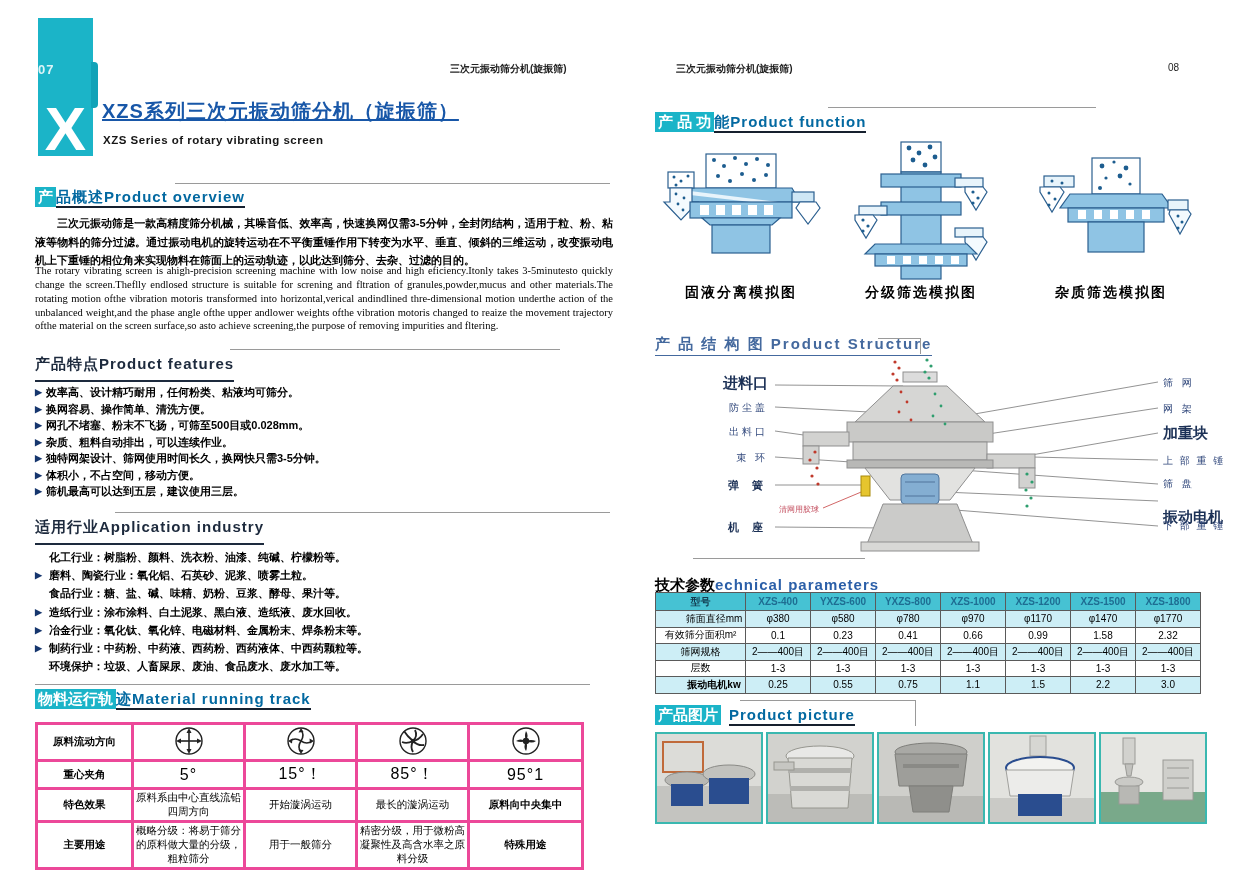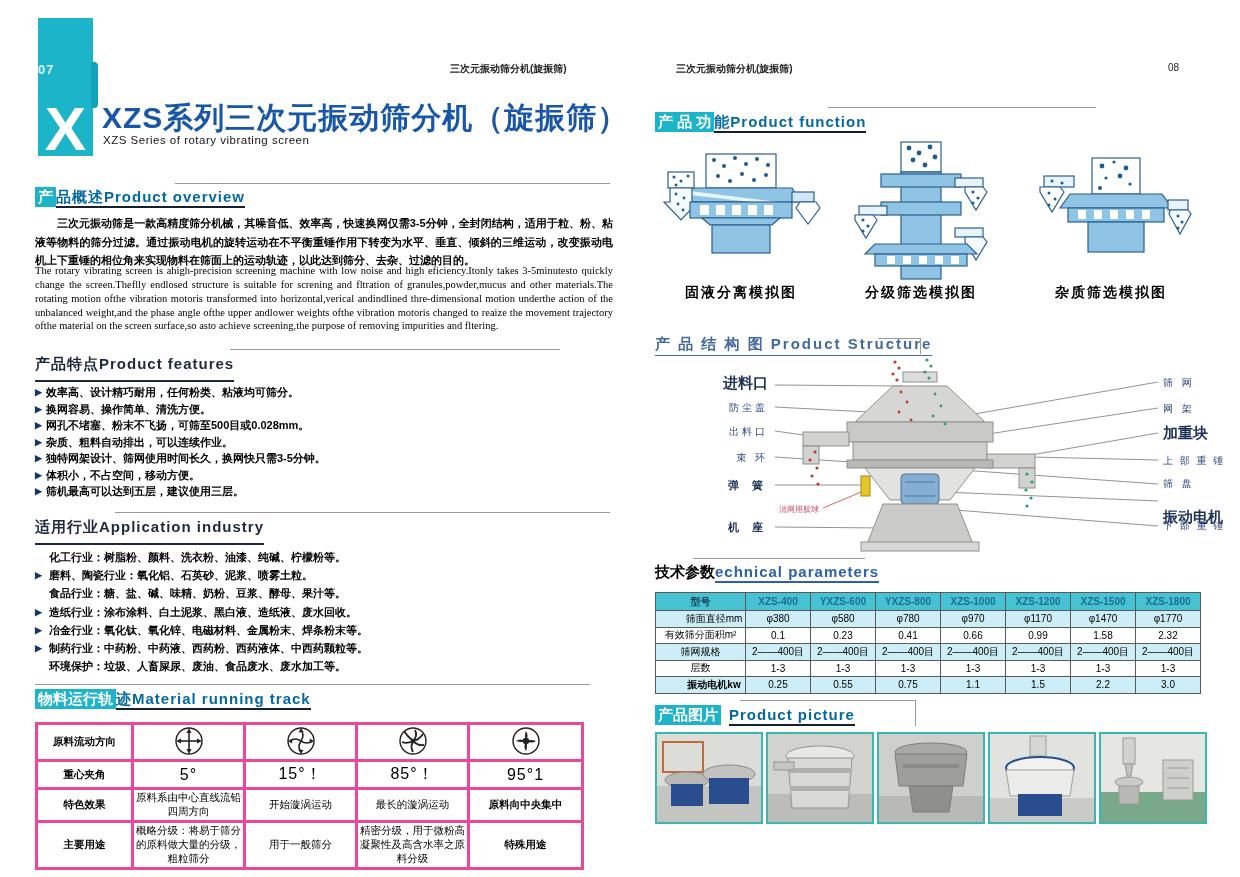--- a/index.html
+++ b/index.html
@@ -12,22 +12,22 @@
   .sec-head .tag{background:#1bb4c8;color:#fff;padding:1px 3px 2px 3px;}
   .sec-head .rest{color:#0369a1;border-bottom:2px solid #16202e;padding-bottom:1px;letter-spacing:1px;}
   .sec-head.plain{color:#1d2a3d;border-bottom:2px solid #1d2a3d;padding-bottom:6px;letter-spacing:1px;}
   
   .brand{position:absolute;left:38px;top:18px;width:55px;height:138px;background:#1bb4c8;}
   .brand .pn{position:absolute;left:0;top:44px;width:100%;text-align:left;
              color:rgba(255,255,255,.85);font-size:13px;font-weight:bold;letter-spacing:1px;}
   .brand .bigx{position:absolute;left:0;bottom:-4px;width:100%;text-align:center;
                color:#fff;font-size:62px;font-weight:bold;line-height:1;}
   .brand-tab{position:absolute;left:91px;top:62px;width:7px;height:46px;background:#11a3b8;border-radius:0 4px 4px 0;}
-  .title{position:absolute;left:102px;top:98px;font-size:30px;font-weight:bold;color:#1857a8;letter-spacing:1px;}
-  .subtitle{position:absolute;left:103px;top:134px;font-size:11.5px;font-weight:normal;color:#161616;letter-spacing:.5px;}
+  .title{position:absolute;left:102px;top:98px;font-size:20px;font-weight:bold;color:#1857a8;letter-spacing:1px;text-decoration:underline;}
+  .subtitle{position:absolute;left:103px;top:134px;font-size:11.5px;font-weight:bold;color:#161616;letter-spacing:.5px;}
   .runhead{position:absolute;font-size:10px;color:#222;font-weight:bold;}
   .pagenum{position:absolute;font-size:10px;color:#222;}
   
   .cnpara{position:absolute;left:35px;top:214px;width:578px;font-size:11px;line-height:1.7;
           font-weight:bold;color:#000;text-indent:2em;text-align:justify;}
   .enpara{position:absolute;left:35px;top:264px;width:578px;font-size:10.5px;line-height:1.32;
           font-family:"Liberation Serif",serif;color:#000;text-align:justify;}
   
   .blist{position:absolute;left:35px;font-size:11px;font-weight:bold;color:#000;}
   .blist .row{height:16.5px;line-height:16.5px;white-space:nowrap;}
@@ -429,21 +429,21 @@
   <div class="slab sm" style="left:508px;top:18px;">筛 网</div>
   <div class="slab sm" style="left:508px;top:44px;">网 架</div>
   <div class="slab big" style="left:508px;top:66px;">加重块</div>
   <div class="slab sm" style="left:508px;top:96px;letter-spacing:2px;">上 部 重 锤</div>
   <div class="slab sm" style="left:508px;top:119px;">筛 盘</div>
   <div class="slab big" style="left:508px;top:134px;margin-top:16px;">振动电机</div>
   <div class="slab sm" style="left:508px;top:161px;letter-spacing:2px;">下 部 重 锤</div>
 </div>
 
 <div class="hline" style="left:693px;top:558px;width:172px;"></div>
-<div class="sec-head" style="left:655px;top:563px;">
+<div class="sec-head" style="left:655px;top:576px;">
   <span style="color:#000;">技术参数</span><span style="color:#2b5fa8;border-bottom:2px solid #2b5fa8;padding-bottom:1px;letter-spacing:1px;">echnical parameters</span>
 </div>
 <table class="pt abs" style="left:655px;top:592px;width:546px;">
   <colgroup>
       <col style="width:90px">
       <col span="7" style="width:65px">
     </colgroup>
   <tbody>
       <tr class="hd">
     <td>型号</td>

